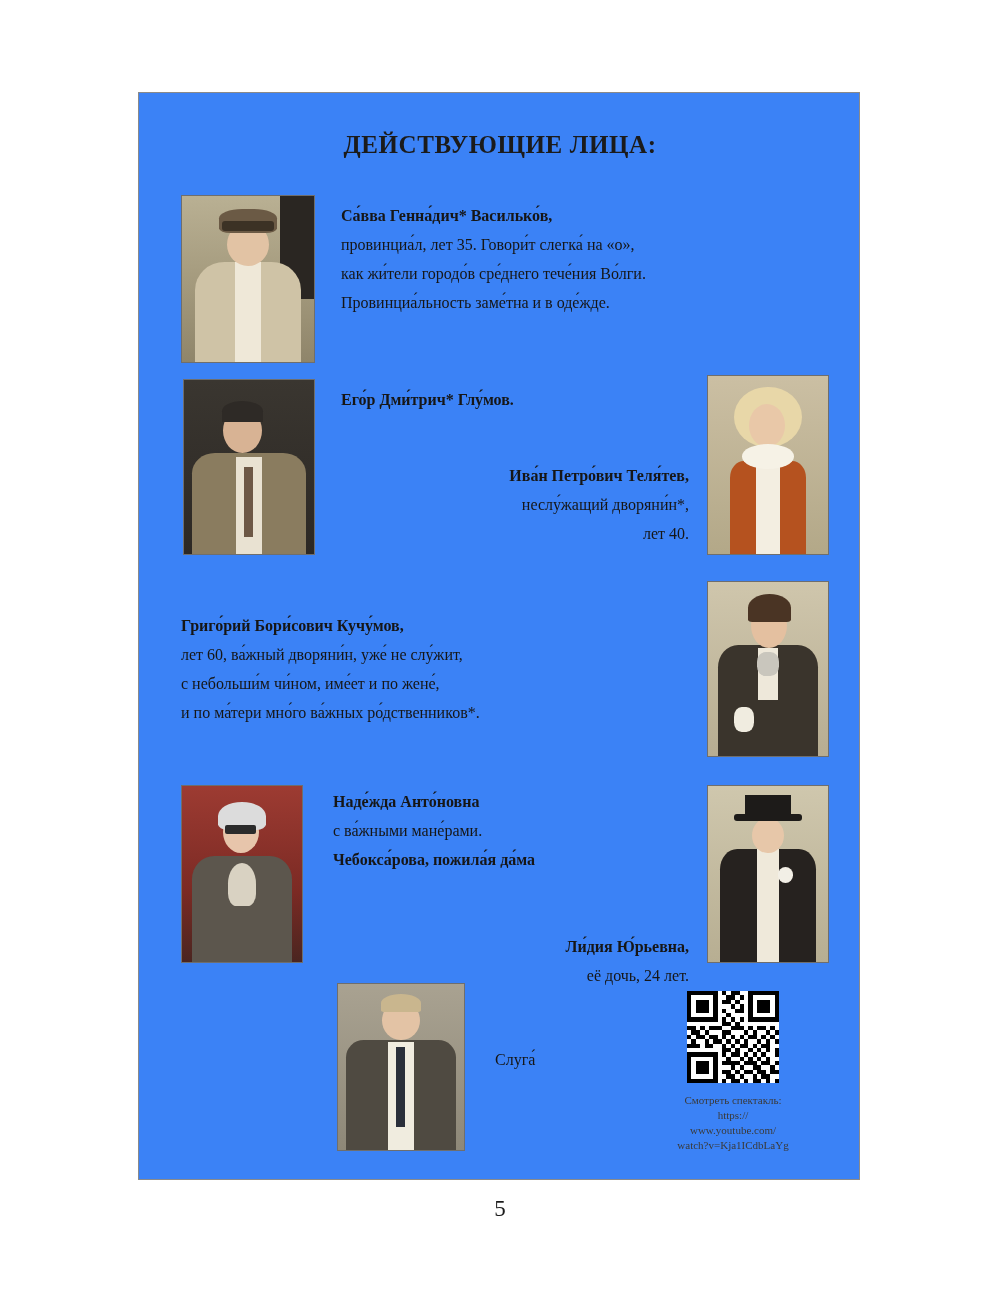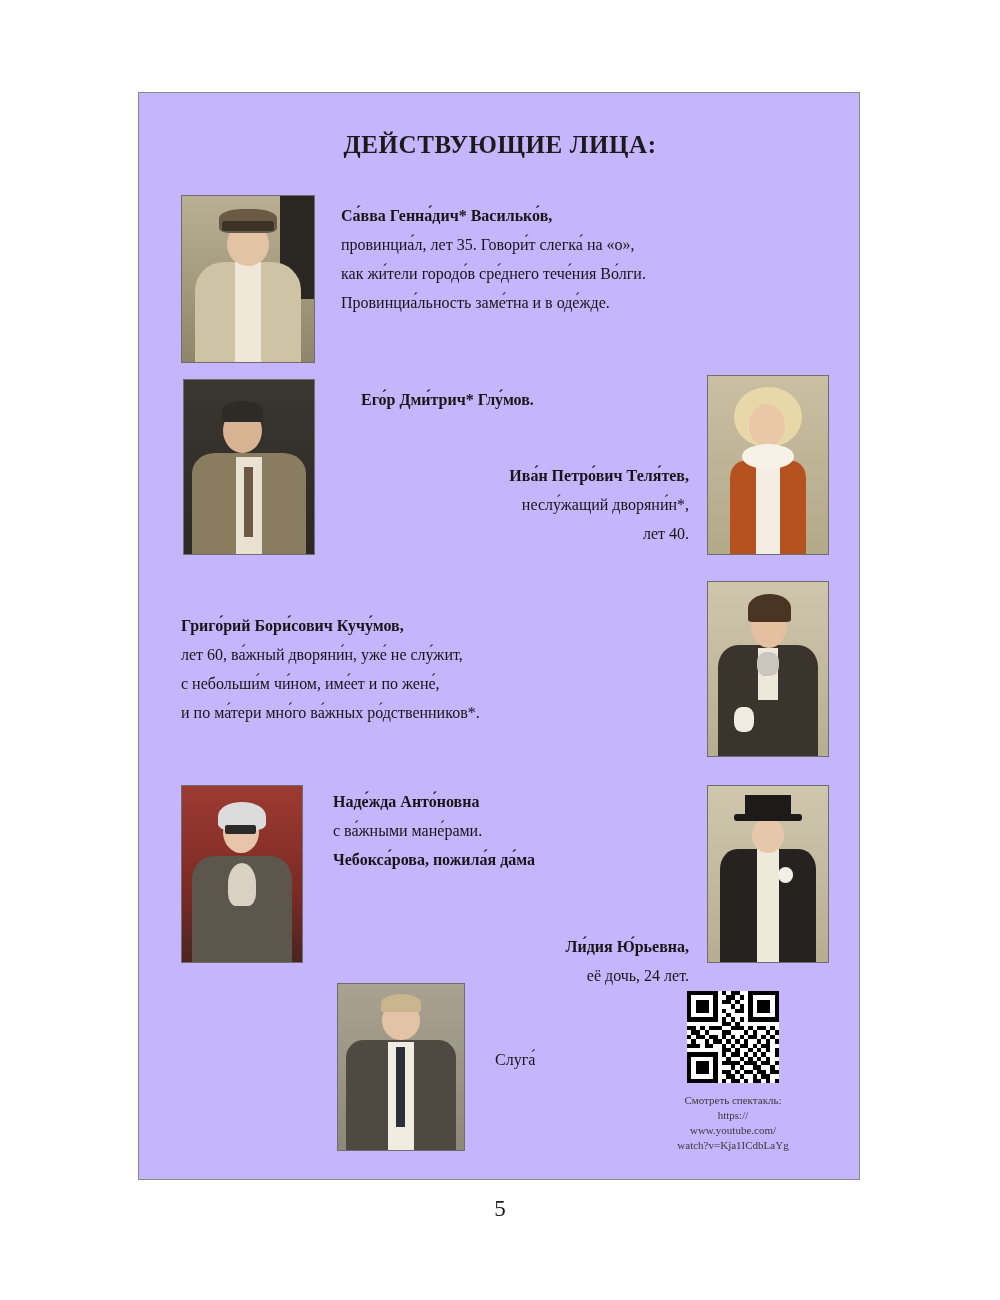--- a/index.html
+++ b/index.html
@@ -17,21 +17,21 @@
   }
 
   
   .page {
     position: absolute;
     left: 138px;
     top: 92px;
     width: 722px;
     height: 1088px;
     border: 1px solid #8a8a8a;
-    background: #c4b5fd;
+    background: #3b82f6;
     box-sizing: border-box;
   }
 
   .page-number {
     position: absolute;
     left: 0;
     top: 1196px;
     width: 1000px;
     text-align: center;
     font-size: 23px;
@@ -185,21 +185,21 @@
 
   <div class="photo p2" style="left:44px; top:286px; width:132px; height:176px;">
     <div class="inner">
       <div class="body"></div>
       <div class="shirt"></div>
       <div class="tie"></div>
       <div class="head"></div>
       <div class="hair"></div>
     </div>
   </div>
-  <div class="txt" style="left:202px; top:292px; width:420px;margin-left:20px;">
+  <div class="txt" style="left:202px; top:292px; width:420px;">
     <div><b>Его́р Дми́трич* Глу́мов.</b></div>
   </div>
 
   <div class="photo p3" style="left:568px; top:282px; width:122px; height:180px;">
     <div class="inner">
       <div class="vest"></div>
       <div class="shirtw"></div>
       <div class="wig"></div>
       <div class="face"></div>
       <div class="collar"></div>

